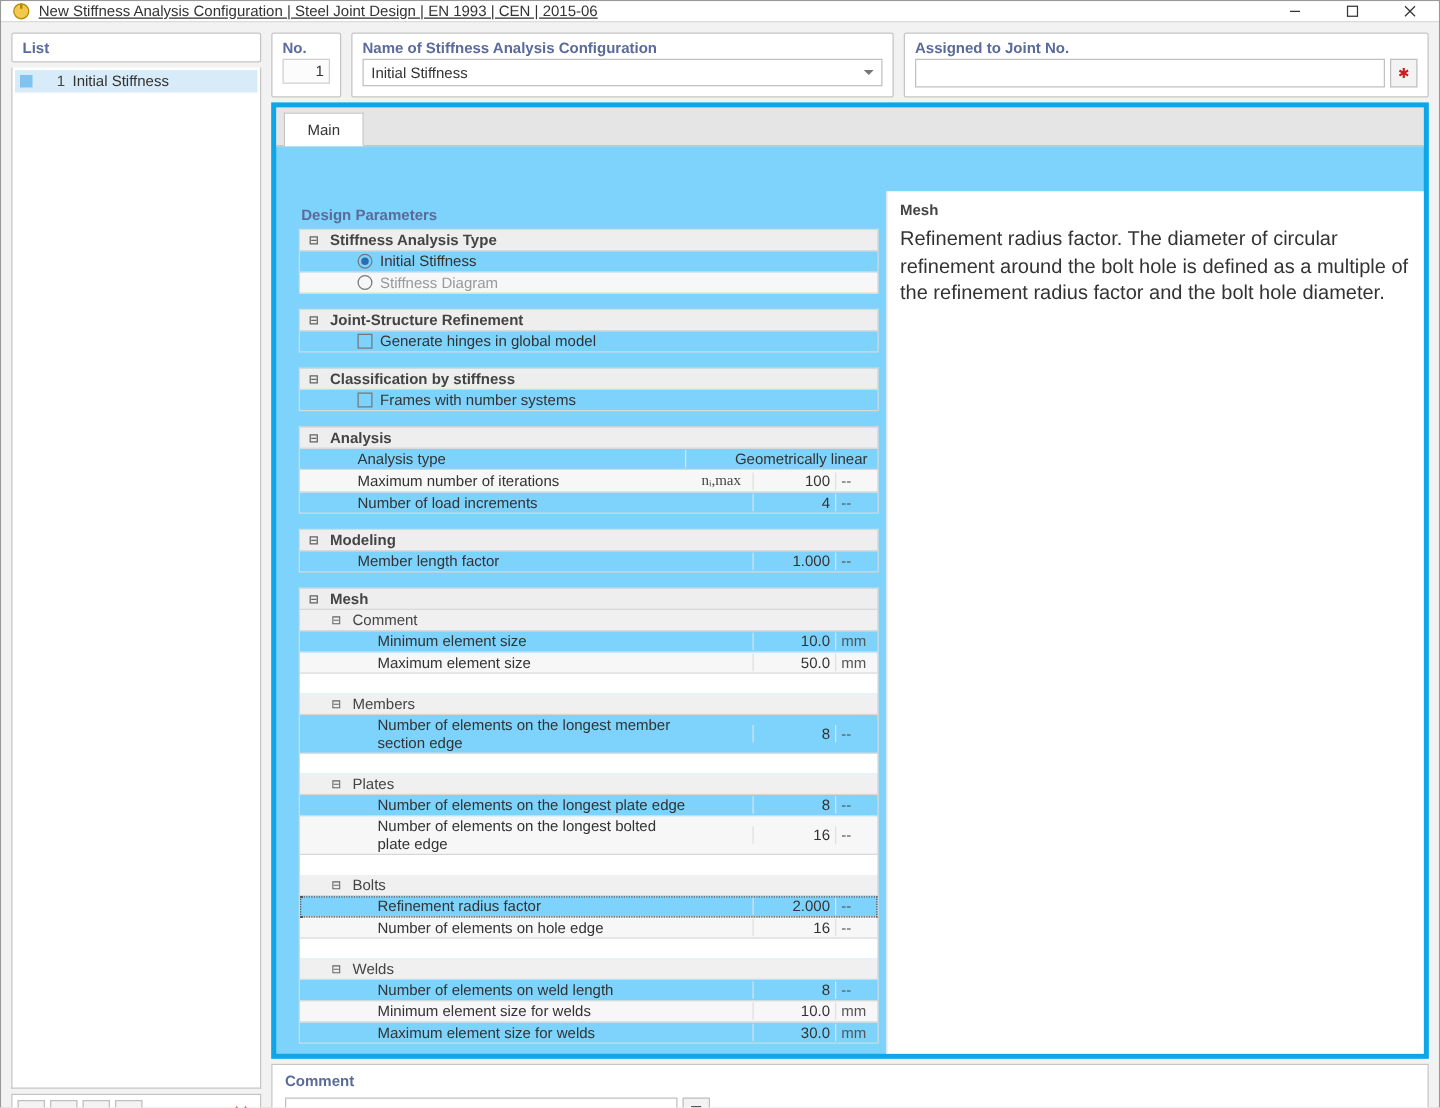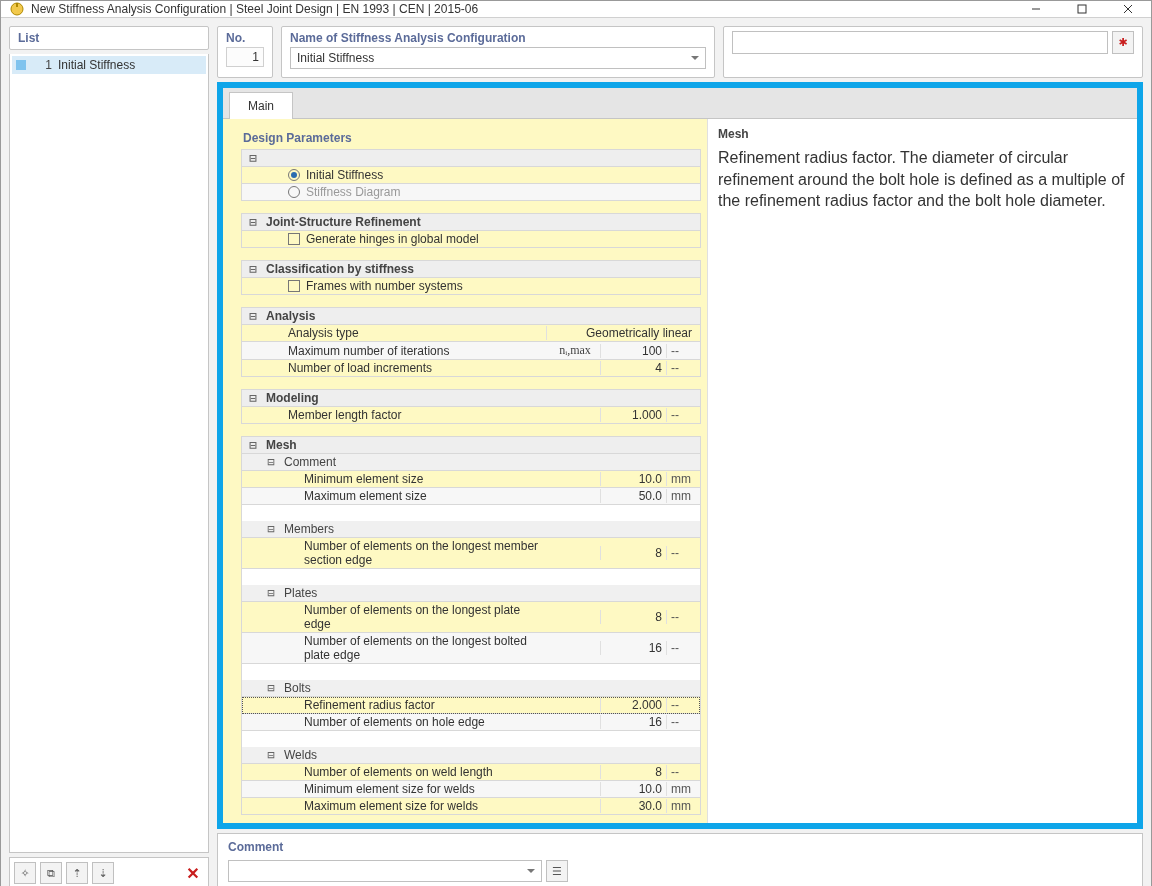--- a/index.html
+++ b/index.html
@@ -1,20 +1,20 @@
 <!DOCTYPE html>
 <html><head>
 <meta charset="utf-8">
 <style>
   * { box-sizing: border-box; }
   body { margin:0; font-family: "Segoe UI", Tahoma, Arial, sans-serif; font-size:12px; color:#333; background:#fff; overflow:hidden; }
   .window { width:1152px; height:886px; border:1px solid #999; background:#fff; display:flex; flex-direction:column; }
 
   
-  .titlebar { height:30px; display:flex; align-items:center; padding:0 0 0 8px; border-bottom:1px solid #d0d0d0; background:#fff; }
+  .titlebar { height:30px; display:flex; align-items:center; padding:0 0 0 8px; border-bottom:1px solid #d0d0d0; background:#fff;text-decoration:underline; }
   .titlebar .icon { width:16px; height:16px; margin-right:6px; }
   .titlebar .title { flex:1; font-size:12px; color:#333; }
   .win-btns { display:flex; height:100%; }
   .win-btn { width:46px; display:flex; align-items:center; justify-content:center; color:#333; }
 
   
   .body { flex:1; display:flex; background:#f2f2f2; padding:8px; gap:8px; }
 
   
   .leftcol { width:200px; display:flex; flex-direction:column; gap:4px; }
@@ -35,21 +35,21 @@
   .box-title { color:#5b6b99; font-weight:600; font-size:12px; margin-bottom:2px; }
   .no-box { width:56px; align-items:flex-start; }
   .no-val { width:100%; text-align:right; padding:2px 4px; border:1px solid #d0d0d0; background:#fcfcfc; }
   .name-box { flex:1; }
   .select { border:1px solid #c0c0c0; background:#fff; padding:3px 22px 3px 6px; position:relative; }
   .select:after { content:""; position:absolute; right:6px; top:50%; margin-top:-2px; border:4px solid transparent; border-top-color:#777; }
   .assign-box { width:420px; }
   .assign-field { display:flex; gap:4px; }
   .assign-field input { flex:1; border:1px solid #c0c0c0; padding:3px 6px; background:#fff; }
   .pickbtn { width:22px; border:1px solid #c0c0c0; background:#f3f3f3; display:flex; align-items:center; justify-content:center; color:#c81e1e; font-size:11px; }
-  .content { flex:1; background:#fef9c3; border:6px solid #0ea5e9; display:flex; flex-direction:column; }
+  .content { flex:1; background:#7dd3fc; border:4px solid #0ea5e9; display:flex; flex-direction:column;gap:36px; }
   .tabs { background:#e5e5e5; display:flex; border-bottom:1px solid #c5c5c5; }
   .tab { padding:6px 18px; background:#fff; border:1px solid #c5c5c5; border-bottom:none; margin:4px 0 -1px 6px; font-size:12px; }
   .split { flex:1; display:flex;margin-left:12px; }
   .paramcol { flex:1; padding:8px 6px; overflow:auto; }
   .helpcol { width:430px; border-left:1px solid #e0e0e0; padding:8px 10px; background:#fff; }
   .help-title { font-weight:600; color:#444; margin-bottom:6px; }
   .help-text { font-size:16px; color:#333; line-height:1.35; }
 
   .section-title { color:#5b6b99; font-weight:600; padding:4px 0 4px 2px; }
 
@@ -142,20 +142,21 @@
       <div class="toprow">
         <div class="box no-box">
           <div class="box-title">No.</div>
           <div class="no-val">1</div>
         </div>
         <div class="box name-box">
           <div class="box-title">Name of Stiffness Analysis Configuration</div>
           <div class="select"><span>Initial Stiffness</span></div>
         </div>
         <div class="box assign-box">
+          <div class="box-title">Assigned to Joint No.</div>
           <div class="assign-field">
             <input type="text" value="" style="">
             <div class="pickbtn">✱</div>
           </div>
         </div>
       </div>
 
       <div class="content">
         <div class="tabs">
           <div class="tab">Main</div>
@@ -163,20 +164,21 @@
 
         <div class="split">
 
           <div class="paramcol">
             <div class="section-title">Design Parameters</div>
 
             <div class="pgrid">
               <div class="pr group">
                   <span class="ind0"></span>
                   <span class="togg">⊟</span>
+                  <span class="plabel">Stiffness Analysis Type</span>
                   <span class="psym"></span>
                   <span class="pval"></span>
                   <span class="punit"></span>
                 </div>
               <div class="pr">
                   <span class="ind2"></span>
                   <span class="plabel">
                     <span class="radio on"></span>
                     <span>Initial Stiffness</span>
                   </span>

